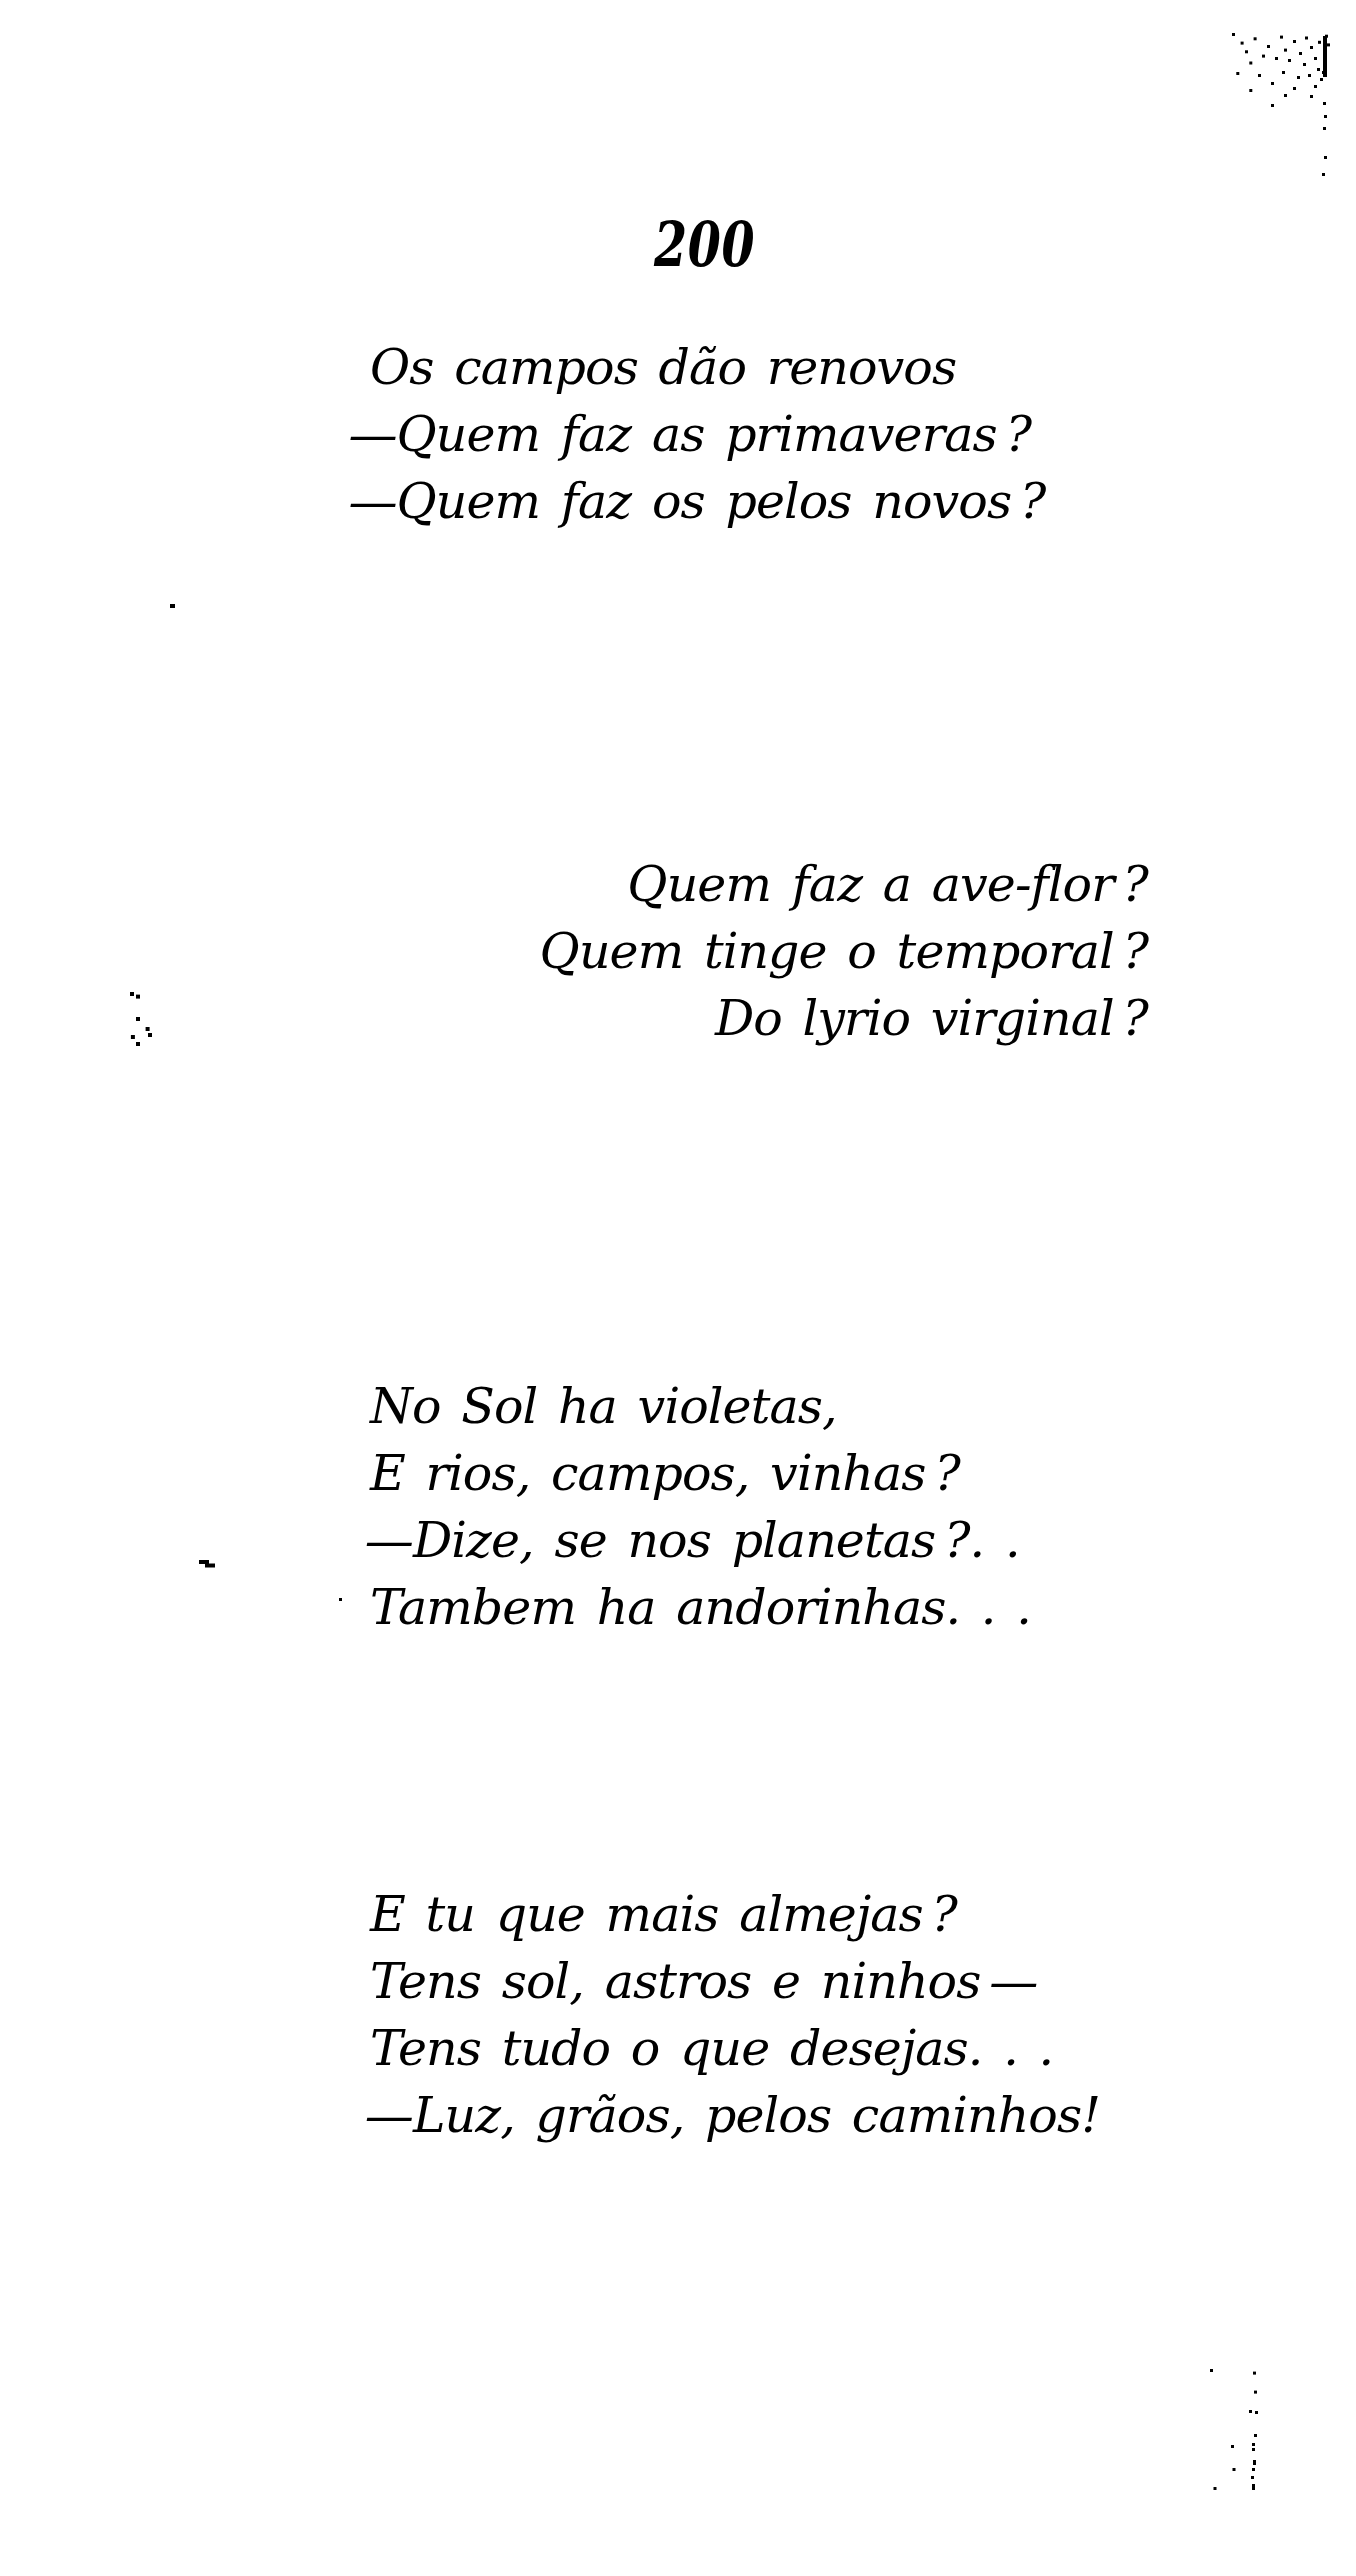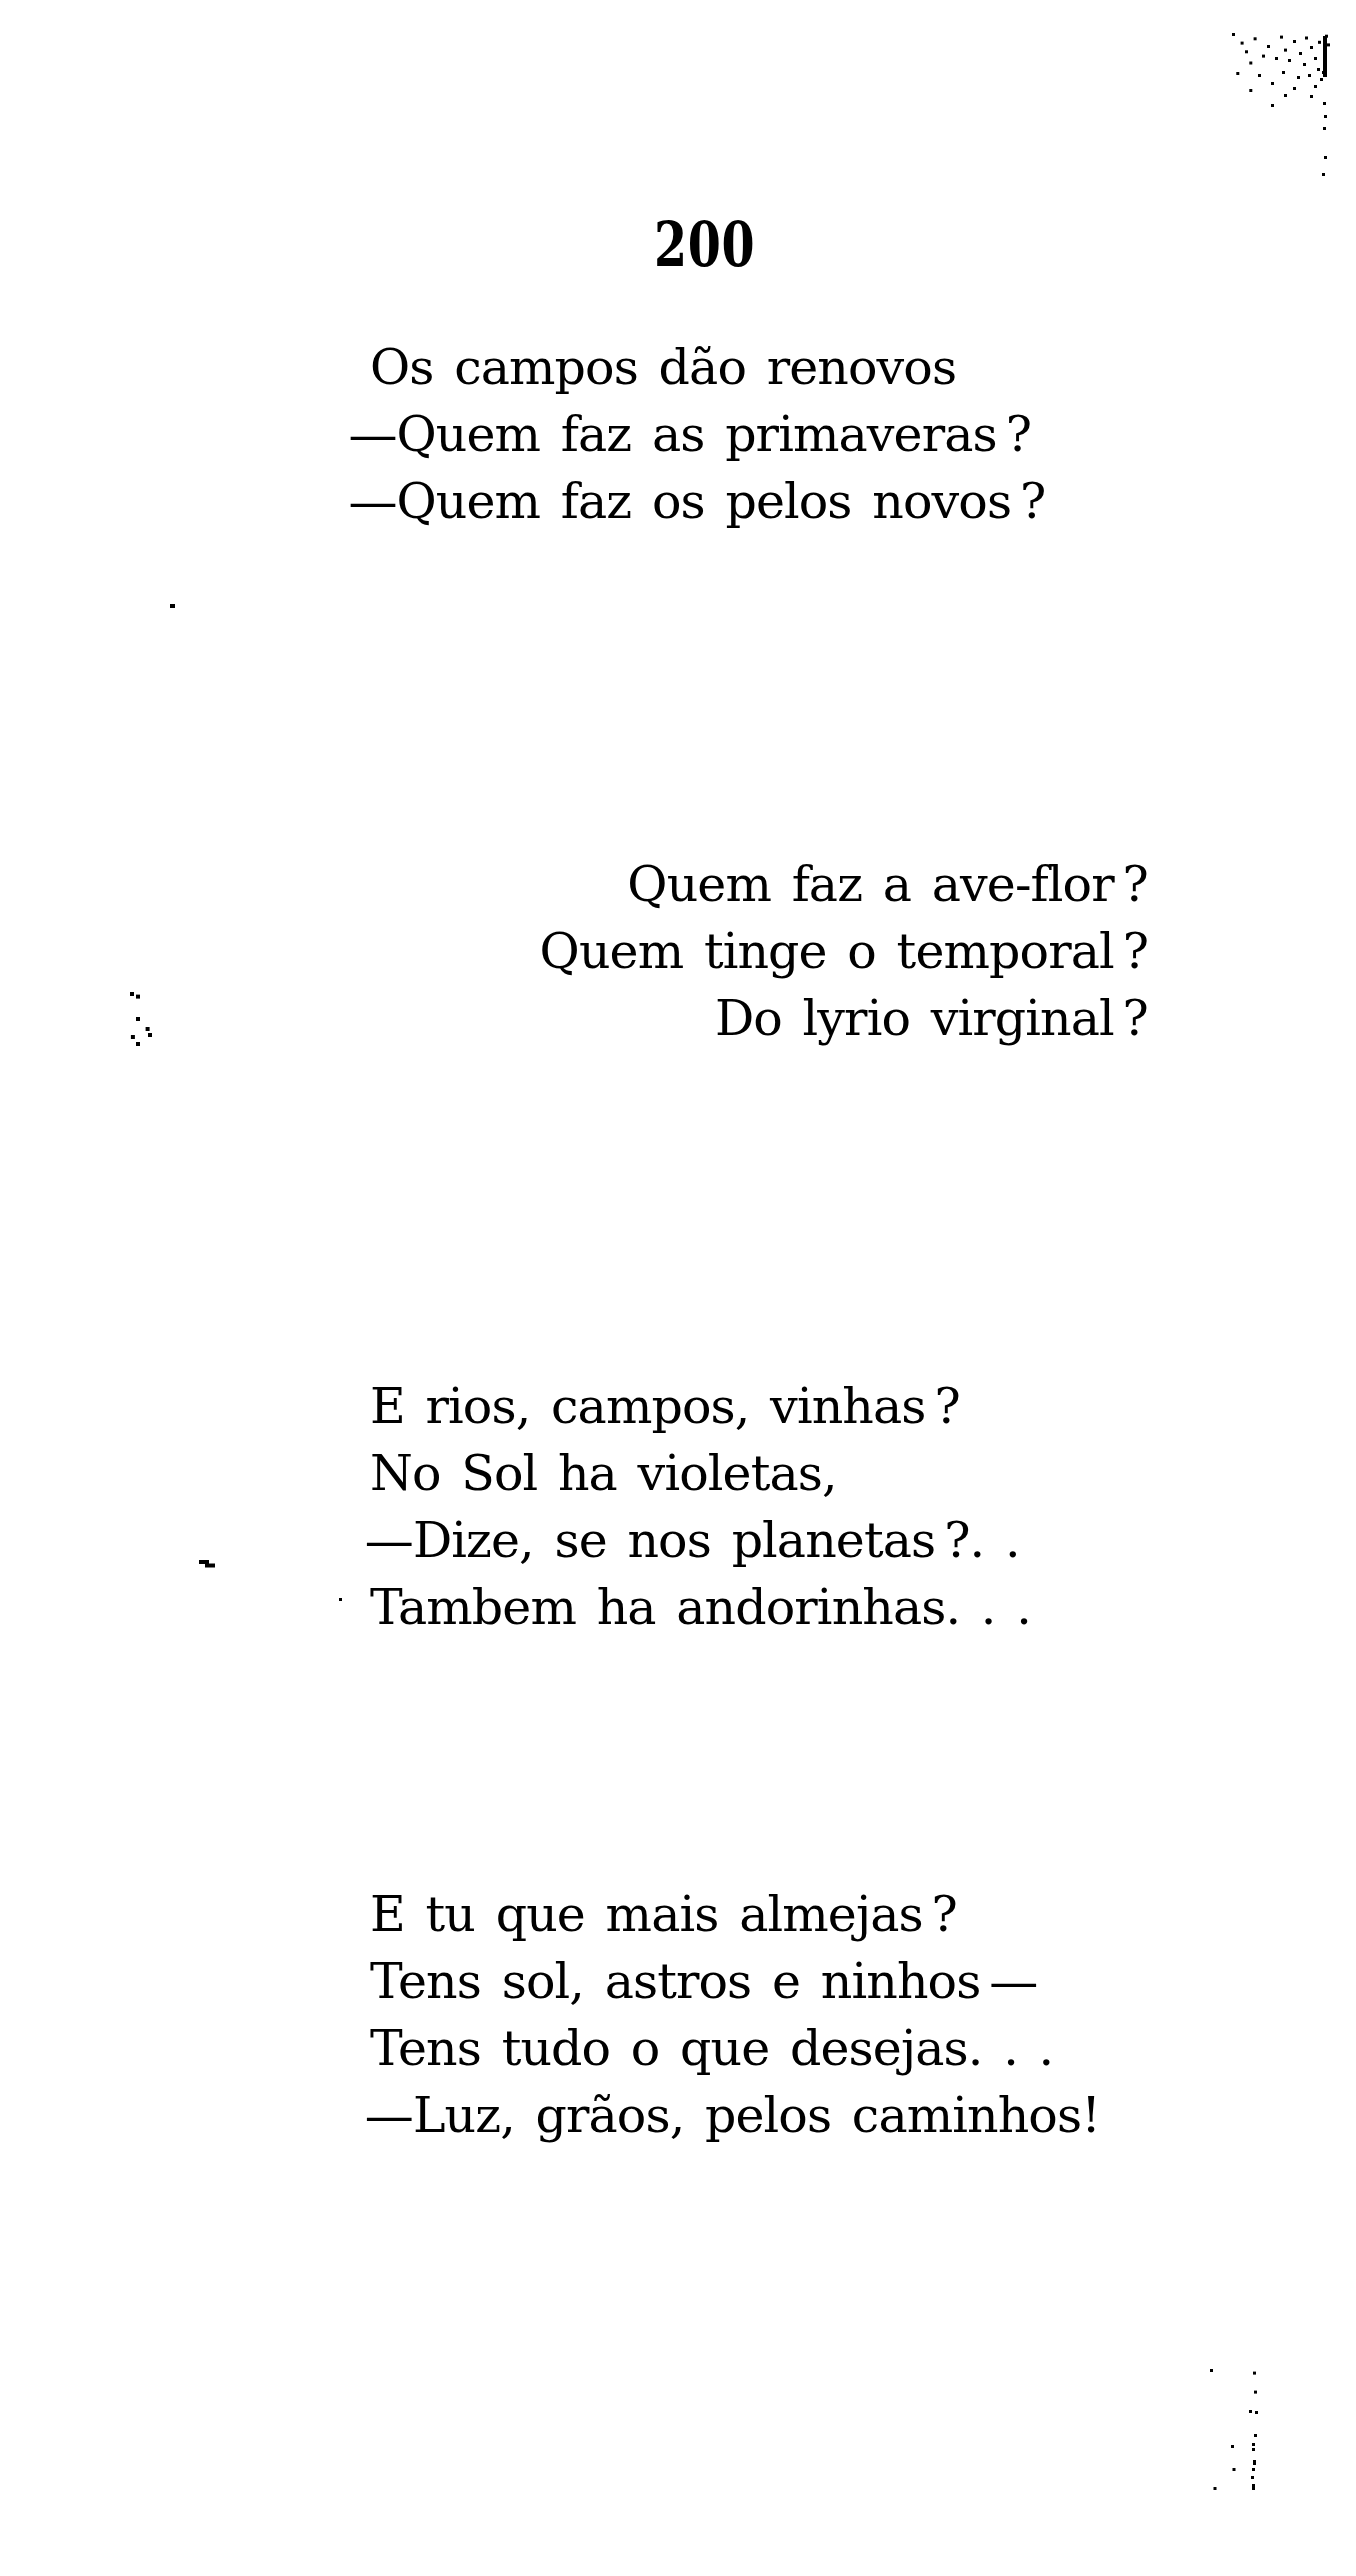--- a/index.html
+++ b/index.html
@@ -8,20 +8,21 @@
     background: #ffffff;
   }
   .page {
     position: relative;
     width: 1356px;
     height: 2576px;
     background: #ffffff;
     overflow: hidden;
     font-family: "DejaVu Serif", "Liberation Serif", serif;
     color: #000000;
+    font-style: italic;
   }
   .page-number {
     position: absolute;
     top: 214px;
     left: 654px;
     font-size: 61px;
     line-height: 1;
     font-weight: bold;
     letter-spacing: 0.9px;
     transform: scaleX(0.78);
@@ -120,22 +121,22 @@
     <div class="line hang">—Quem faz os pelos novos ?</div>
   </div>
 
   <div class="stanza stanza-2">
     <div class="line">Quem faz a ave-flor ?</div>
     <div class="line">Quem tinge o temporal ?</div>
     <div class="line">Do lyrio virginal ?</div>
   </div>
 
   <div class="stanza stanza-3">
+    <div class="line">No Sol ha violetas,</div>
     <div class="line">E rios, campos, vinhas ?</div>
-    <div class="line">No Sol ha violetas,</div>
     <div class="line hang">—Dize, se nos planetas ?. .</div>
     <div class="line">Tambem ha andorinhas. . .</div>
   </div>
 
   <div class="stanza stanza-4">
     <div class="line">E tu que mais almejas ?</div>
     <div class="line">Tens sol, astros e ninhos —</div>
     <div class="line">Tens tudo o que desejas. . .</div>
     <div class="line hang">—Luz, grãos, pelos caminhos!</div>
   </div>

